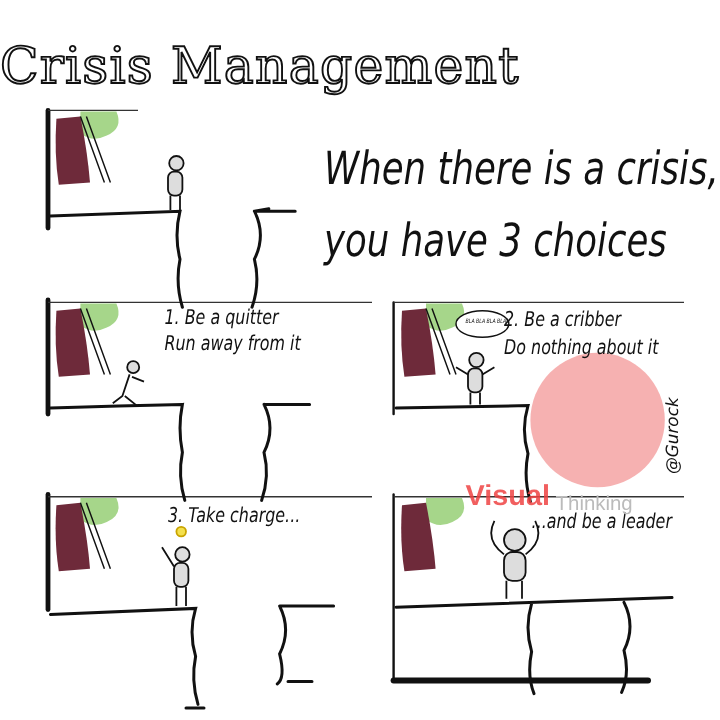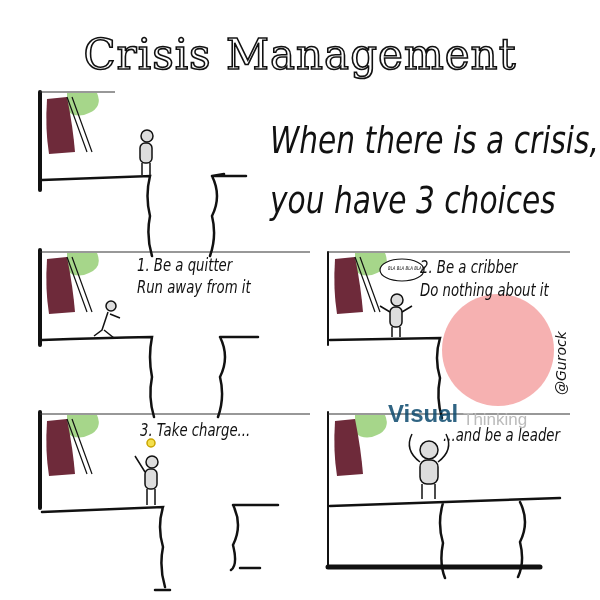--- a/index.html
+++ b/index.html
@@ -1,17 +1,17 @@
 <!DOCTYPE html>
 <html><head>
 <meta charset="utf-8">
 <style>
   html,body{margin:0;padding:0;background:#fff;}
   body{width:600px;height:600px;position:relative;overflow:hidden;font-family:"DejaVu Sans",sans-serif;}
-  .title{position:absolute;left:0;width:600px;top:30px;text-align:center;font-family:"DejaVu Serif",serif;font-size:42px;color:#fff;
+  .title{position:absolute;left:0;width:600px;top:30px;font-family:"DejaVu Serif",serif;font-size:42px;color:#fff;
     -webkit-text-stroke:1.6px #111;letter-spacing:1px;}
   .hand{font-family:"DejaVu Sans",sans-serif;color:#111;font-style:italic;transform:scaleX(0.78);transform-origin:left top;position:absolute;white-space:nowrap;}
   .intro1{left:270px;top:118px;font-size:38px;}
   .intro2{left:270px;top:178px;font-size:38px;}
   .cap{font-size:17px;}
   svg{position:absolute;left:0;top:0;}
   .wm{position:absolute;font-family:"Liberation Sans",sans-serif;font-weight:bold;}
 </style>
 </head>
 <body>
@@ -101,14 +101,14 @@
 
 <div class="hand cap" style="left:137px;top:255px;">1. Be a quitter</div>
 <div class="hand cap" style="left:137px;top:277px;">Run away from it</div>
 <div class="hand cap" style="left:420px;top:257px;">2. Be a cribber</div>
 <div class="hand cap" style="left:420px;top:280px;">Do nothing about it</div>
 <div class="hand" style="left:388px;top:265px;font-size:5px;">BLA BLA BLA BLAH</div>
 <div class="hand cap" style="left:140px;top:420px;">3. Take charge...</div>
 <div class="hand cap" style="left:443px;top:425px;">...and be a leader</div>
 
 <div class="hand" style="left:553px;top:395px;font-size:14px;transform:rotate(-90deg);transform-origin:left top;">@Gurock</div>
-<div class="wm" style="left:388px;top:400px;font-size:24px;color:#0c4a6e;opacity:0.85;">Visual</div>
+<div class="wm" style="left:388px;top:400px;font-size:24px;color:#ef4444;opacity:0.85;">Visual</div>
 <div class="wm" style="left:463px;top:410px;font-size:17px;font-weight:normal;color:#bbb;">Thinking</div>
 
 </body></html>

